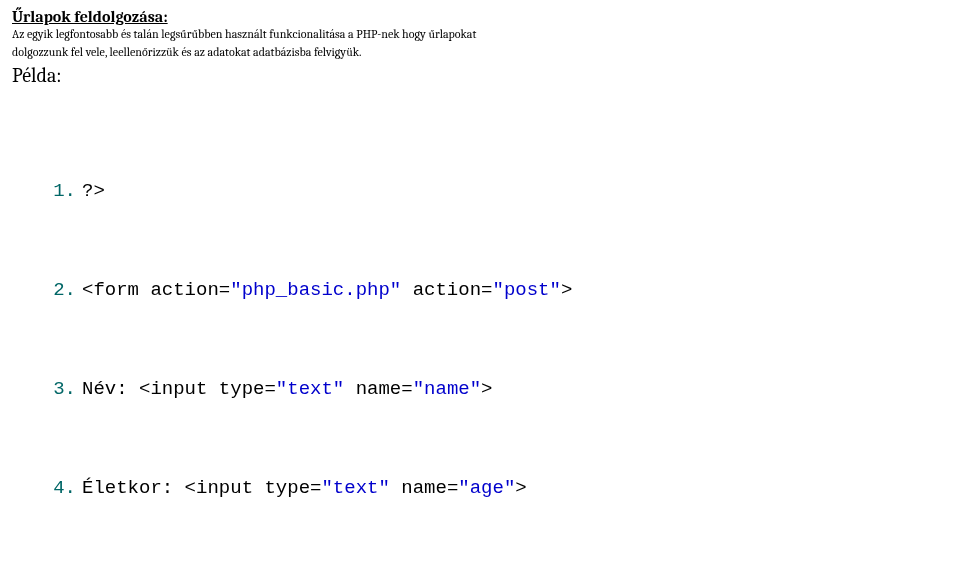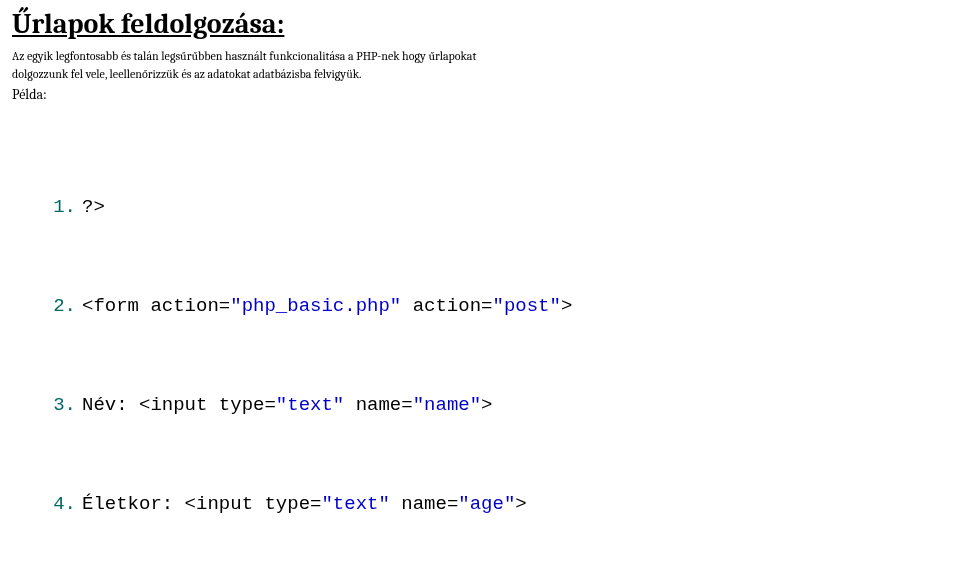--- a/index.html
+++ b/index.html
@@ -9,31 +9,31 @@
     }
     body {
       font-family: Cambria, Georgia, serif;
       background: #ffffff;
       padding: 8px 12px;
       width: 959px;
       color: #000000;
     }
     .heading {
       font-weight: bold;
-      font-size: 28px;
+      font-size: 16px;
       text-decoration: underline;
-      margin-bottom: 8px;
+      margin-bottom: 0;
     }
     .body-text {
       font-size: 12px;
       line-height: 1.35;
       margin-bottom: 2px;
     }
     .example-label {
-      font-size: 14px;
+      font-size: 20px;
       margin-top: 4px;
       margin-bottom: 18px;
     }
     .code-block {
       font-family: "Courier New", Courier, monospace;
       font-size: 19px;
       line-height: 1.3;
       white-space: pre;
       margin-left: 32px;
     }

